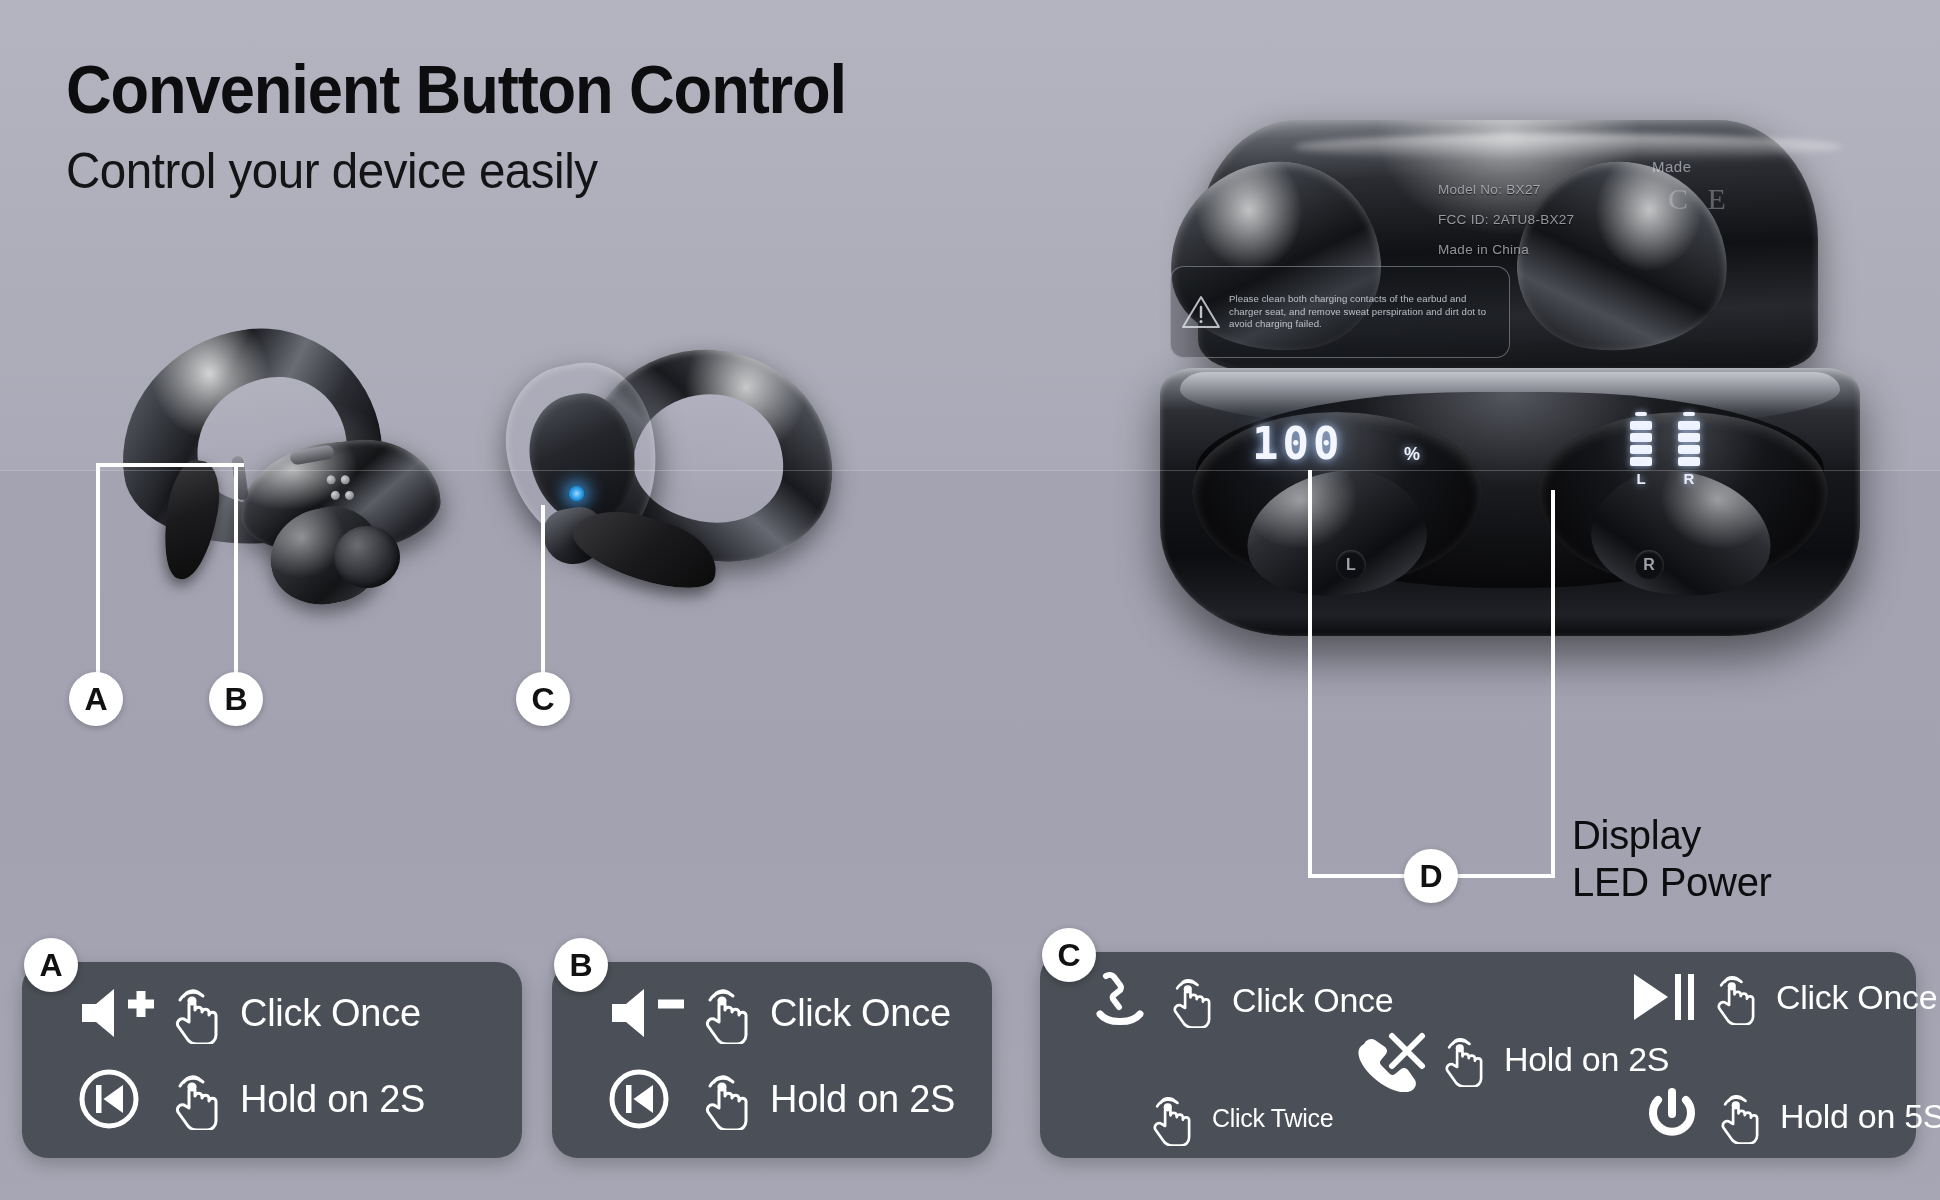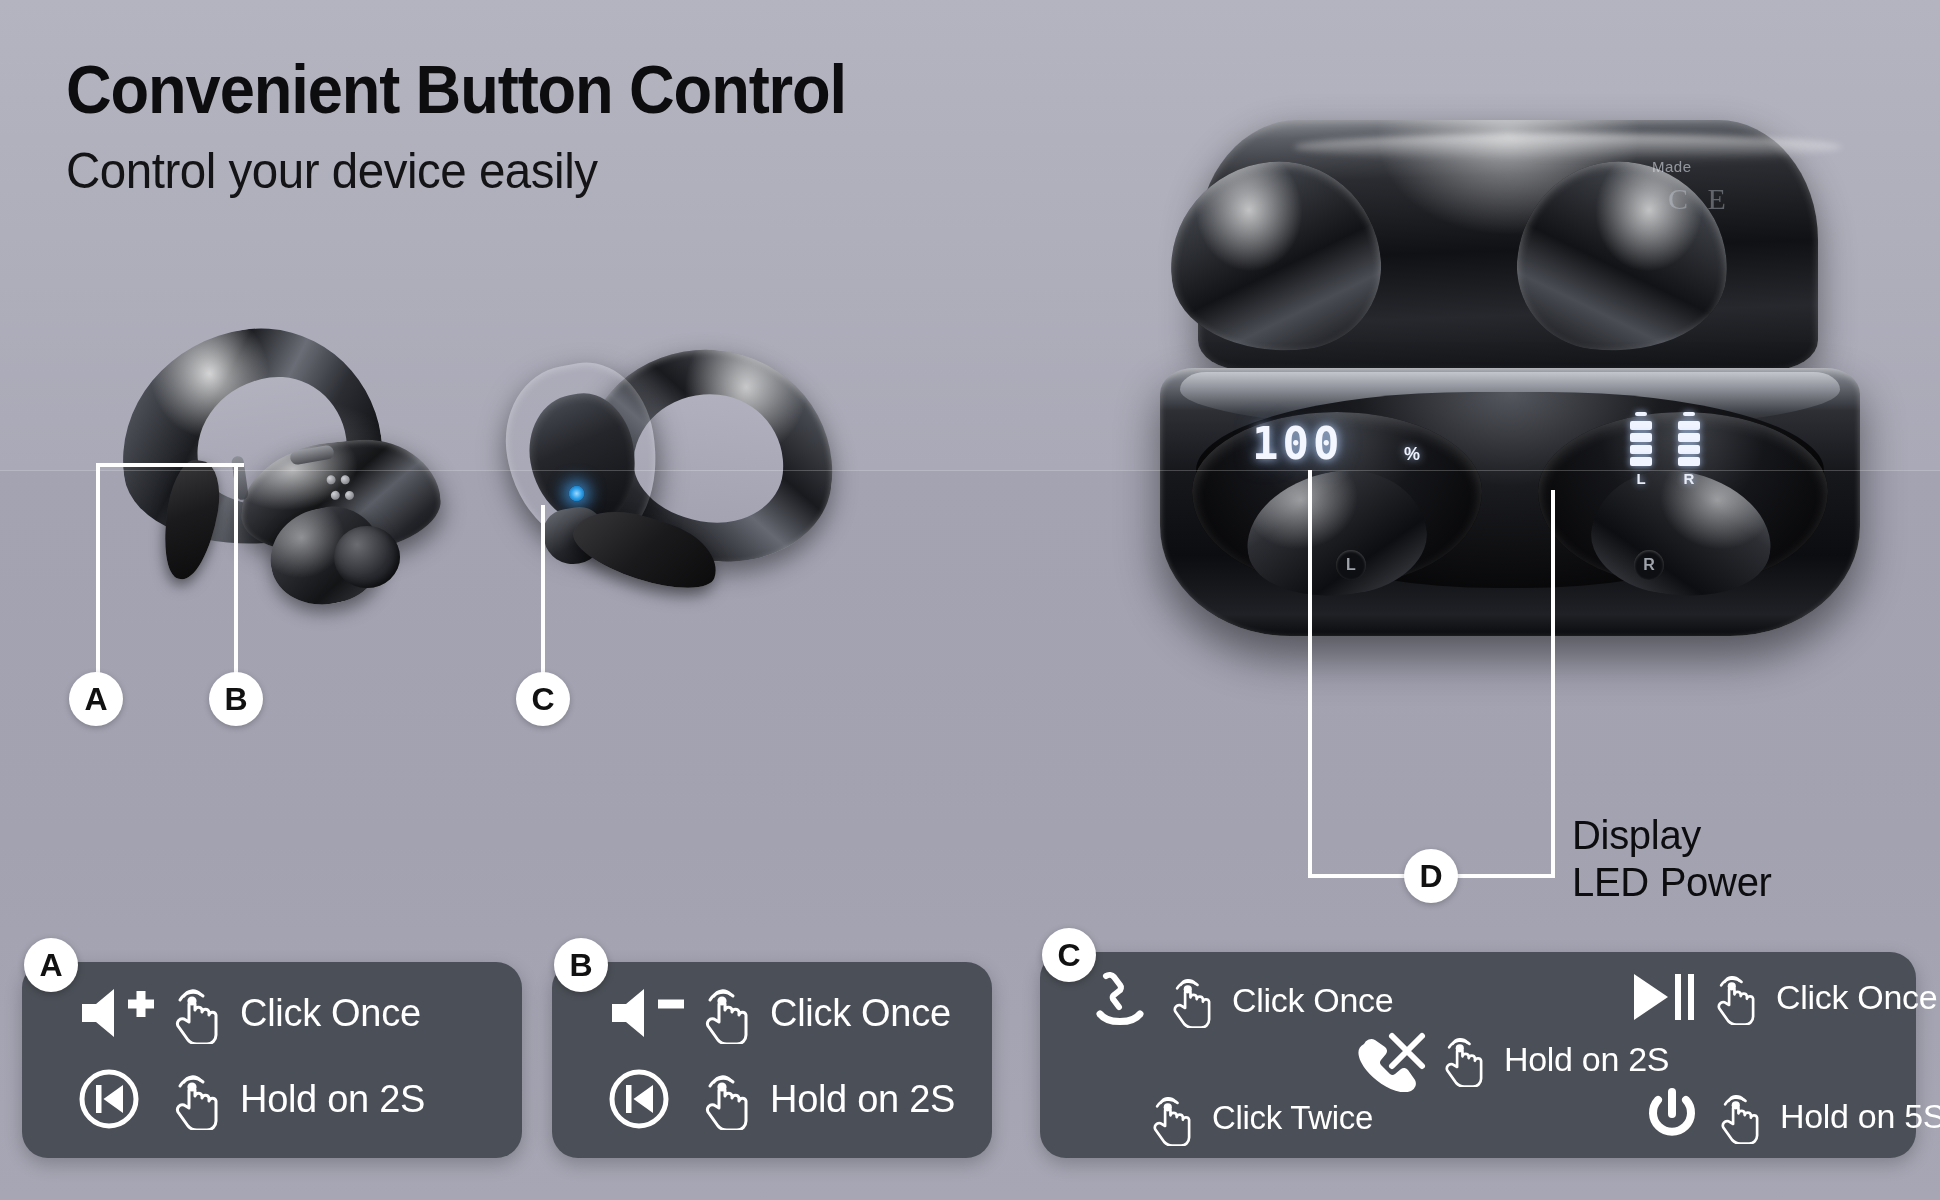--- a/index.html
+++ b/index.html
@@ -373,23 +373,38 @@
     <div class="pad"></div>
     <div class="btnC"></div>
   </div>
 
   <div class="prod" id="case">
     <div class="lid">
       <div class="lid-gloss"></div>
       <div class="bud-slotA"></div>
       <div class="bud-slotB"></div>
 
+      <div class="label-txt">
+        <span>Model No:  BX27</span>
+        <span class="l2">FCC ID:  2ATU8-BX27</span>
+        <span>Made in China</span>
+      </div>
       <div class="rohs">Made</div>
       <div class="ce">C E</div>
 
+      <div class="warn">
+        <span class="tri">
+          <svg viewBox="0 0 40 36">
+              <path d="M20 3 L38 33 H2 Z" fill="none" stroke="rgba(225,228,235,.8)" stroke-width="2" stroke-linejoin="round"></path>
+              <path d="M20 13 V23" stroke="rgba(225,228,235,.85)" stroke-width="2.4" stroke-linecap="round"></path>
+              <circle cx="20" cy="27.5" r="1.5" fill="rgba(225,228,235,.85)"></circle>
+            </svg>
+        </span>
+        <span class="wtxt">Please clean both charging contacts of the earbud and charger seat, and remove sweat perspiration and dirt dot to avoid charging failed.</span>
+      </div>
     </div>
 
     <div class="base"></div>
     <div class="base-rim"></div>
     <div class="cavity"></div>
     <div class="well wellL"></div>
     <div class="well wellR"></div>
     <div class="budin budinL"></div>
     <div class="budin budinR"></div>
 
@@ -600,21 +615,21 @@
 
   <div class="row" style="left:1150px;top:1090px;">
     <span class="ic">
       <svg width="48" height="56" viewBox="0 0 54 62">
         <path d="M12 14 a10 10 0 0 1 16 -2" fill="none" stroke="#fff" stroke-width="3" stroke-linecap="round"></path>
         <path d="M8 18 a15 15 0 0 1 23 -4" fill="none" stroke="#fff" stroke-width="3" stroke-linecap="round"></path>
         <circle cx="20" cy="19" r="4.6" fill="#fff"></circle>
         <path d="M17 22 v18 l-5 -3 a5 5 0 0 0 -6 7 l10 14 a12 12 0 0 0 9 4 h10 a9 9 0 0 0 9 -9 V33 a3.6 3.6 0 0 0 -7 0 v-3 a3.6 3.6 0 0 0 -7 0 v-2 a3.6 3.6 0 0 0 -7 0 v-6 a3.2 3.2 0 0 0 -6 0 z" fill="none" stroke="#fff" stroke-width="3" stroke-linejoin="round"></path>
       </svg>
     </span>
-    <span class="txt" style="font-size:33px;">Click Twice</span>
+    <span class="txt" style="font-size:25px;">Click Twice</span>
   </div>
 
   <div class="row" style="left:1640px;top:1084px;">
     <span class="ic">
       <svg width="64" height="64" viewBox="0 0 64 64">
         <path d="M32 8 V30" stroke="#fff" stroke-width="8" stroke-linecap="round"></path>
         <path d="M18 16 a19 19 0 1 0 28 0" fill="none" stroke="#fff" stroke-width="8" stroke-linecap="round"></path>
       </svg>
     </span>
     <span class="ic">

